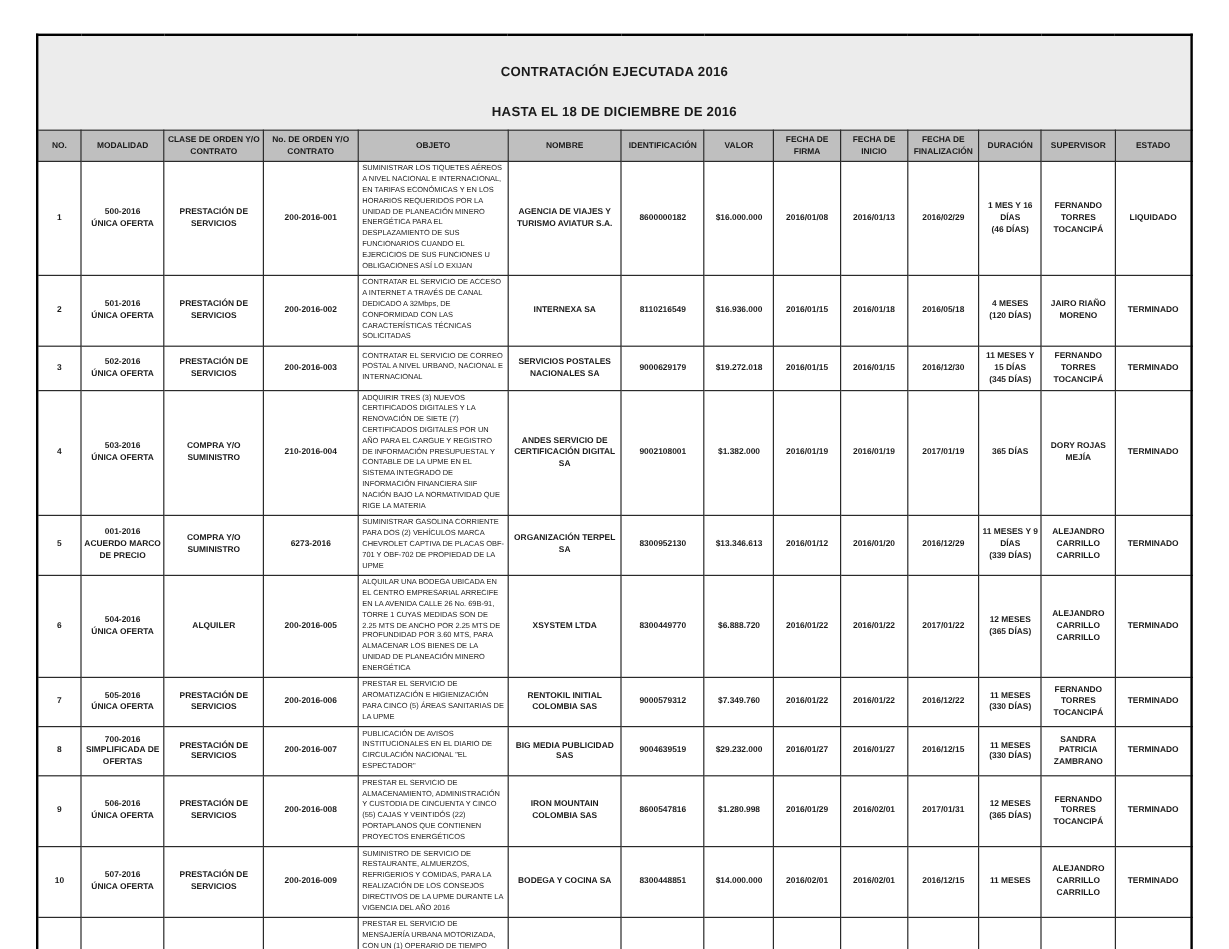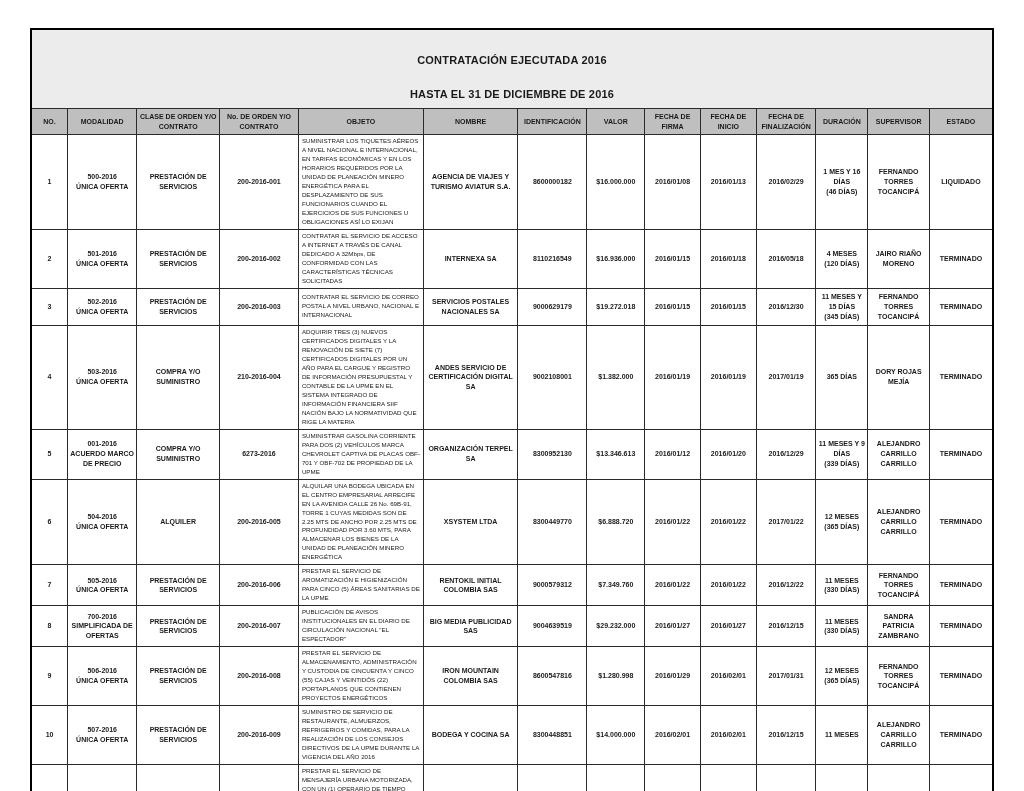--- a/index.html
+++ b/index.html
@@ -88,21 +88,21 @@
       <col style="width:5.8%">
         <col style="width:6.2%">
         <col style="width:5.4%">
       <col style="width:6.4%">
         <col style="width:6.6%">
     </colgroup>
     <thead>
       <tr>
         <th class="title-cell" colspan="14">
           <span>CONTRATACIÓN EJECUTADA 2016</span><br>
-          <span>HASTA EL 31 DE DICIEMBRE DE 2016</span>
+          <span>HASTA EL 18 DE DICIEMBRE DE 2016</span>
         </th>
       </tr>
       <tr id="col-row">
           <th class="col">NO.</th>
           <th class="col">MODALIDAD</th>
           <th class="col">CLASE DE ORDEN Y/O CONTRATO</th>
           <th class="col">No. DE ORDEN Y/O CONTRATO</th>
           <th class="col">OBJETO</th>
           <th class="col">NOMBRE</th>
           <th class="col">IDENTIFICACIÓN</th>

